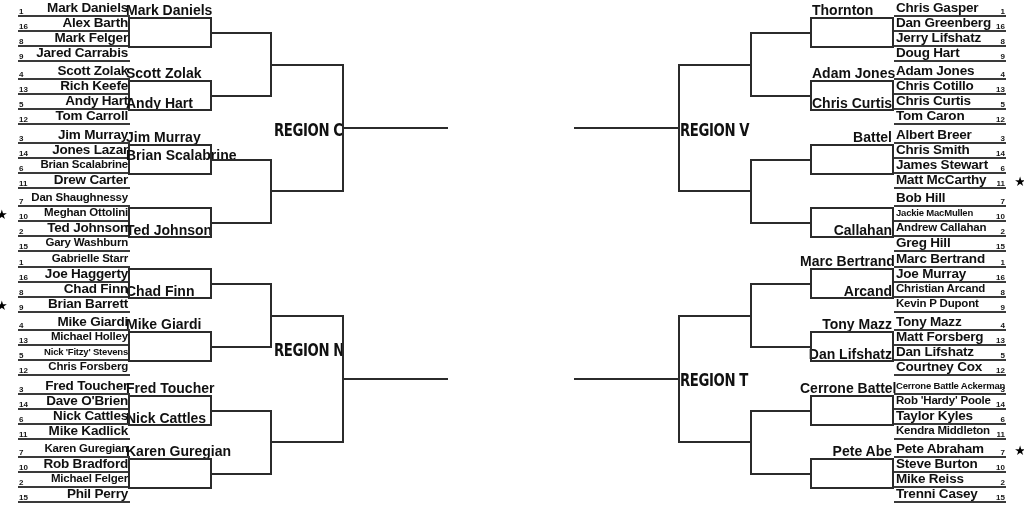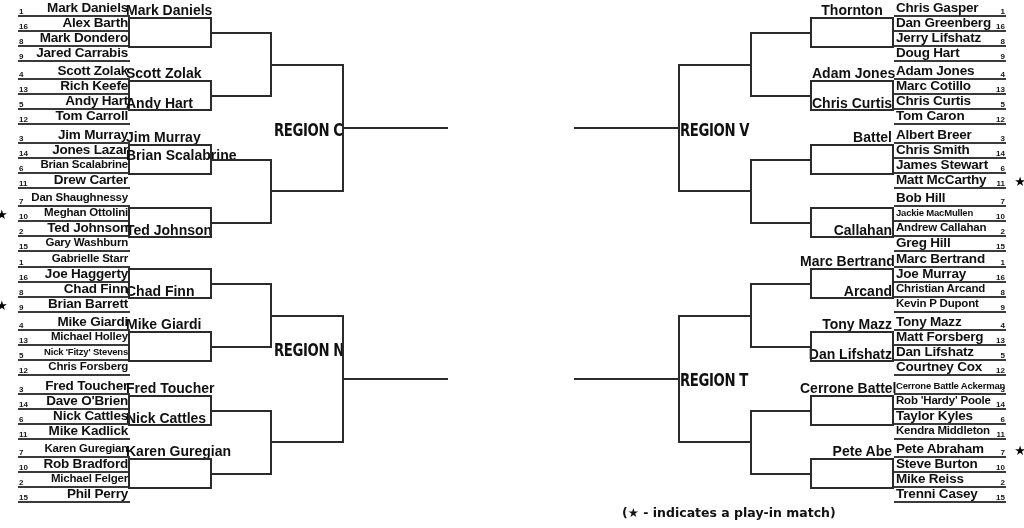--- a/index.html
+++ b/index.html
@@ -141,33 +141,32 @@
 <body>
 
 <div id="bracket">
 
 
   <div class="region" style="left:274px;top:120px;">REGION C</div>
   <div class="region" style="left:274px;top:340px;">REGION N</div>
   <div class="region" style="left:680px;top:120px;">REGION V</div>
   <div class="region" style="left:680px;top:370px;">REGION T</div>
 
-  <div id="note">(★ - indicates a play-in match)</div>
 
   <div class="slot L" style="left:18px;top:1px;width:112px;">
       <span class="sd">1</span>
       <span class="nm">Mark Daniels</span>
     </div>
   <div class="slot L" style="left:18px;top:16px;width:112px;">
       <span class="sd">16</span>
       <span class="nm">Alex Barth</span>
     </div>
   <div class="slot L" style="left:18px;top:31px;width:112px;">
       <span class="sd">8</span>
-      <span class="nm">Mark Dondero</span>
+      <span class="nm">Mark Felger</span>
     </div>
   <div class="slot L" style="left:18px;top:46px;width:112px;">
       <span class="sd">9</span>
       <span class="nm">Jared Carrabis</span>
     </div>
 
   <div class="slot L" style="left:18px;top:64px;width:112px;">
       <span class="sd">4</span>
       <span class="nm">Scott Zolak</span>
     </div>
@@ -384,21 +383,21 @@
       <span class="sd">9</span>
       <span class="nm">Doug Hart</span>
     </div>
 
   <div class="slot R" style="left:894px;top:64px;width:112px;">
       <span class="sd">4</span>
       <span class="nm">Adam Jones</span>
     </div>
   <div class="slot R" style="left:894px;top:79px;width:112px;">
       <span class="sd">13</span>
-      <span class="nm">Marc Cotillo</span>
+      <span class="nm">Chris Cotillo</span>
     </div>
   <div class="slot R" style="left:894px;top:94px;width:112px;">
       <span class="sd">5</span>
       <span class="nm">Chris Curtis</span>
     </div>
   <div class="slot R" style="left:894px;top:109px;width:112px;">
       <span class="sd">12</span>
       <span class="nm">Tom Caron</span>
     </div>
 
@@ -430,21 +429,21 @@
     </div>
   <div class="slot R" style="left:894px;top:221px;width:112px;">
       <span class="sd">2</span>
       <span class="nm sm">Andrew Callahan</span>
     </div>
   <div class="slot R" style="left:894px;top:236px;width:112px;">
       <span class="sd">15</span>
       <span class="nm">Greg Hill</span>
     </div>
 
-  <div class="w2" style="left:812px;top:3px;width:80px;text-align:center;">Thornton</div>
+  <div class="w2" style="left:812px;top:3px;width:80px;text-align:left;">Thornton</div>
   <div class="w2" style="left:812px;top:66px;width:80px;text-align:right;">Adam Jones</div>
   <div class="w2" style="left:812px;top:96px;width:80px;text-align:right;">Chris Curtis</div>
   <div class="w2" style="left:812px;top:130px;width:80px;text-align:right;">Battel</div>
   <div class="w2" style="left:812px;top:223px;width:80px;text-align:right;">Callahan</div>
 
   <div class="ln hline" style="left:810px;top:17px;width:84px;"></div>
   <div class="ln hline" style="left:810px;top:46px;width:84px;"></div>
   <div class="ln vline" style="left:810px;top:17px;height:31px;"></div>
   <div class="ln vline" style="left:892px;top:17px;height:31px;"></div>
 

